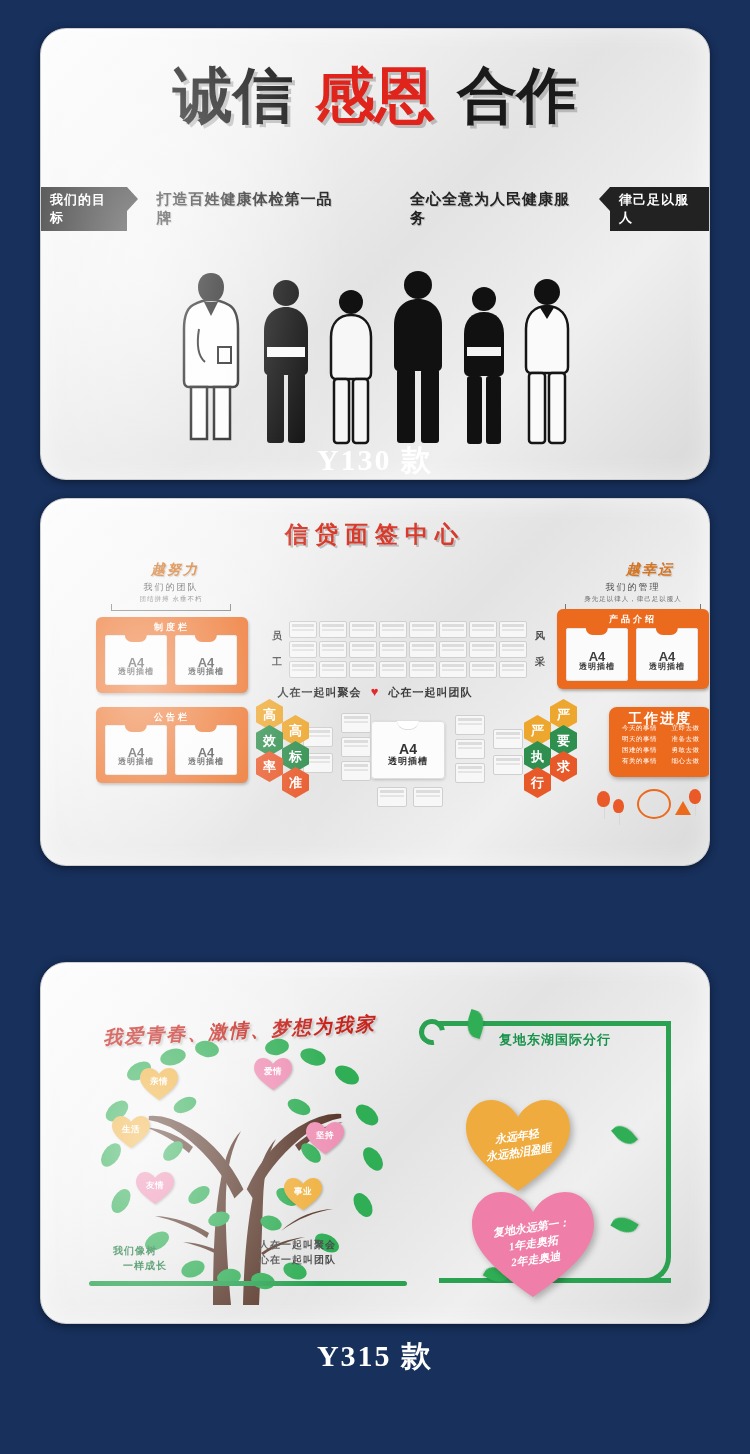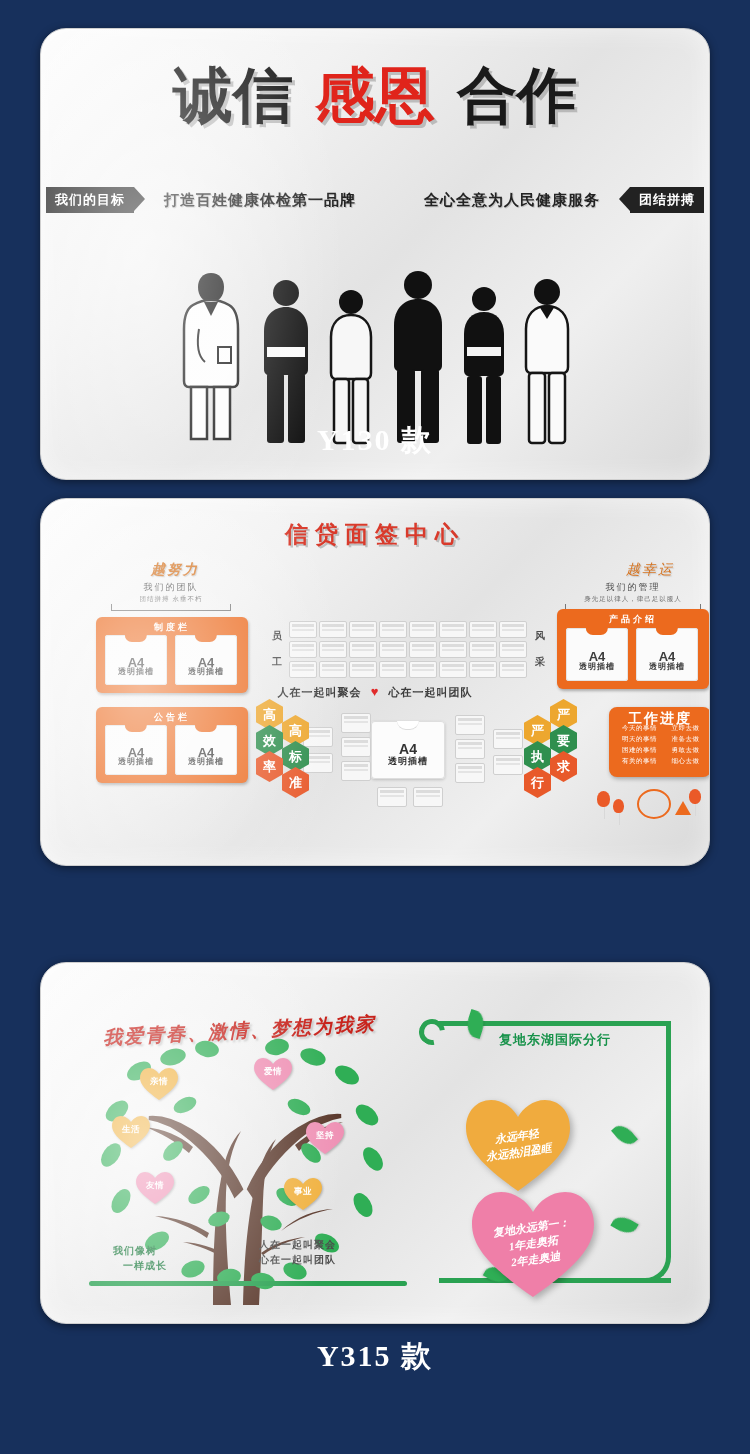--- a/index.html
+++ b/index.html
@@ -277,21 +277,21 @@
     <div class="p1-head">
       <span class="w-dark">诚信</span>
       <span class="w-red">感恩</span>
       <span class="w-dark">合作</span>
     </div>
 
     <div class="p1-sub">
       <span class="tagchip right-arrow">我们的目标</span>
       <span class="slog sp-l">打造百姓健康体检第一品牌</span>
       <span class="slog sp-r">全心全意为人民健康服务</span>
-      <span class="tagchip left-arrow">团结拼搏</span>
+      <span class="tagchip left-arrow">律己足以服人</span>
     </div>
 
     <div class="people">
 
       <svg width="76" height="176" viewBox="0 0 76 176">
         <path d="M38 4c8 0 13 6 13 14 0 9-5 15-13 15s-13-6-13-15C25 10 30 4 38 4z" fill="#111"></path>
         <path d="M20 36c5-3 11-5 18-5s13 2 18 5c7 4 9 13 9 24v52c0 4-2 6-5 6H16c-3 0-5-2-5-6V60c0-11 2-20 9-24z" fill="#fdfdfd" stroke="#151515" stroke-width="2.5"></path>
         <path d="M31 33l7 14 7-14" fill="#111"></path>
         <rect x="18" y="118" width="16" height="52" fill="#fdfdfd" stroke="#151515" stroke-width="2.5"></rect>
         <rect x="41" y="118" width="16" height="52" fill="#fdfdfd" stroke="#151515" stroke-width="2.5"></rect>
@@ -331,26 +331,26 @@
 
       <svg width="60" height="168" viewBox="0 0 60 168">
         <circle cx="30" cy="15" r="13" fill="#111"></circle>
         <path d="M30 29c13 0 21 9 21 23v38c0 4-2 6-5 6H14c-3 0-5-2-5-6V52c0-14 8-23 21-23z" fill="#fafafa" stroke="#151515" stroke-width="2.5"></path>
         <rect x="12" y="96" width="16" height="70" rx="3" fill="#fafafa" stroke="#151515" stroke-width="2.5"></rect>
         <rect x="32" y="96" width="16" height="70" rx="3" fill="#fafafa" stroke="#151515" stroke-width="2.5"></rect>
         <path d="M22 29l8 13 8-13" fill="#111"></path>
       </svg>
     </div>
   </div>
-  <div class="caption" style="top:420px">Y130 款</div>
+  <div class="caption" style="top:440px">Y130 款</div>
 
   <div class="panel" id="panel2">
 
     <div style="position:absolute;top:62px;left:110px;font-size:14px;font-weight:bold;color:#d6731f;font-style:italic;font-family:'Liberation Serif',serif;letter-spacing:2px;text-shadow:1px 1px 1px rgba(160,160,160,.5)">越努力</div>
-    <div style="position:absolute;top:62px;left:585px;font-size:14px;font-weight:normal;color:#d6731f;font-style:italic;font-family:'Liberation Serif',serif;letter-spacing:2px;text-shadow:1px 1px 1px rgba(160,160,160,.5)">越幸运</div>
+    <div style="position:absolute;top:62px;left:585px;font-size:14px;font-weight:bold;color:#d6731f;font-style:italic;font-family:'Liberation Serif',serif;letter-spacing:2px;text-shadow:1px 1px 1px rgba(160,160,160,.5)">越幸运</div>
 
     <div class="p2-title">信贷面签中心</div>
 
     <div class="bracket" style="top:82px;left:64px;width:132px">
       <div class="bk-main">我们的团队</div>
       <div class="bk-sub">团结拼搏  永垂不朽</div>
       <div class="bk-line"></div>
     </div>
 
 

